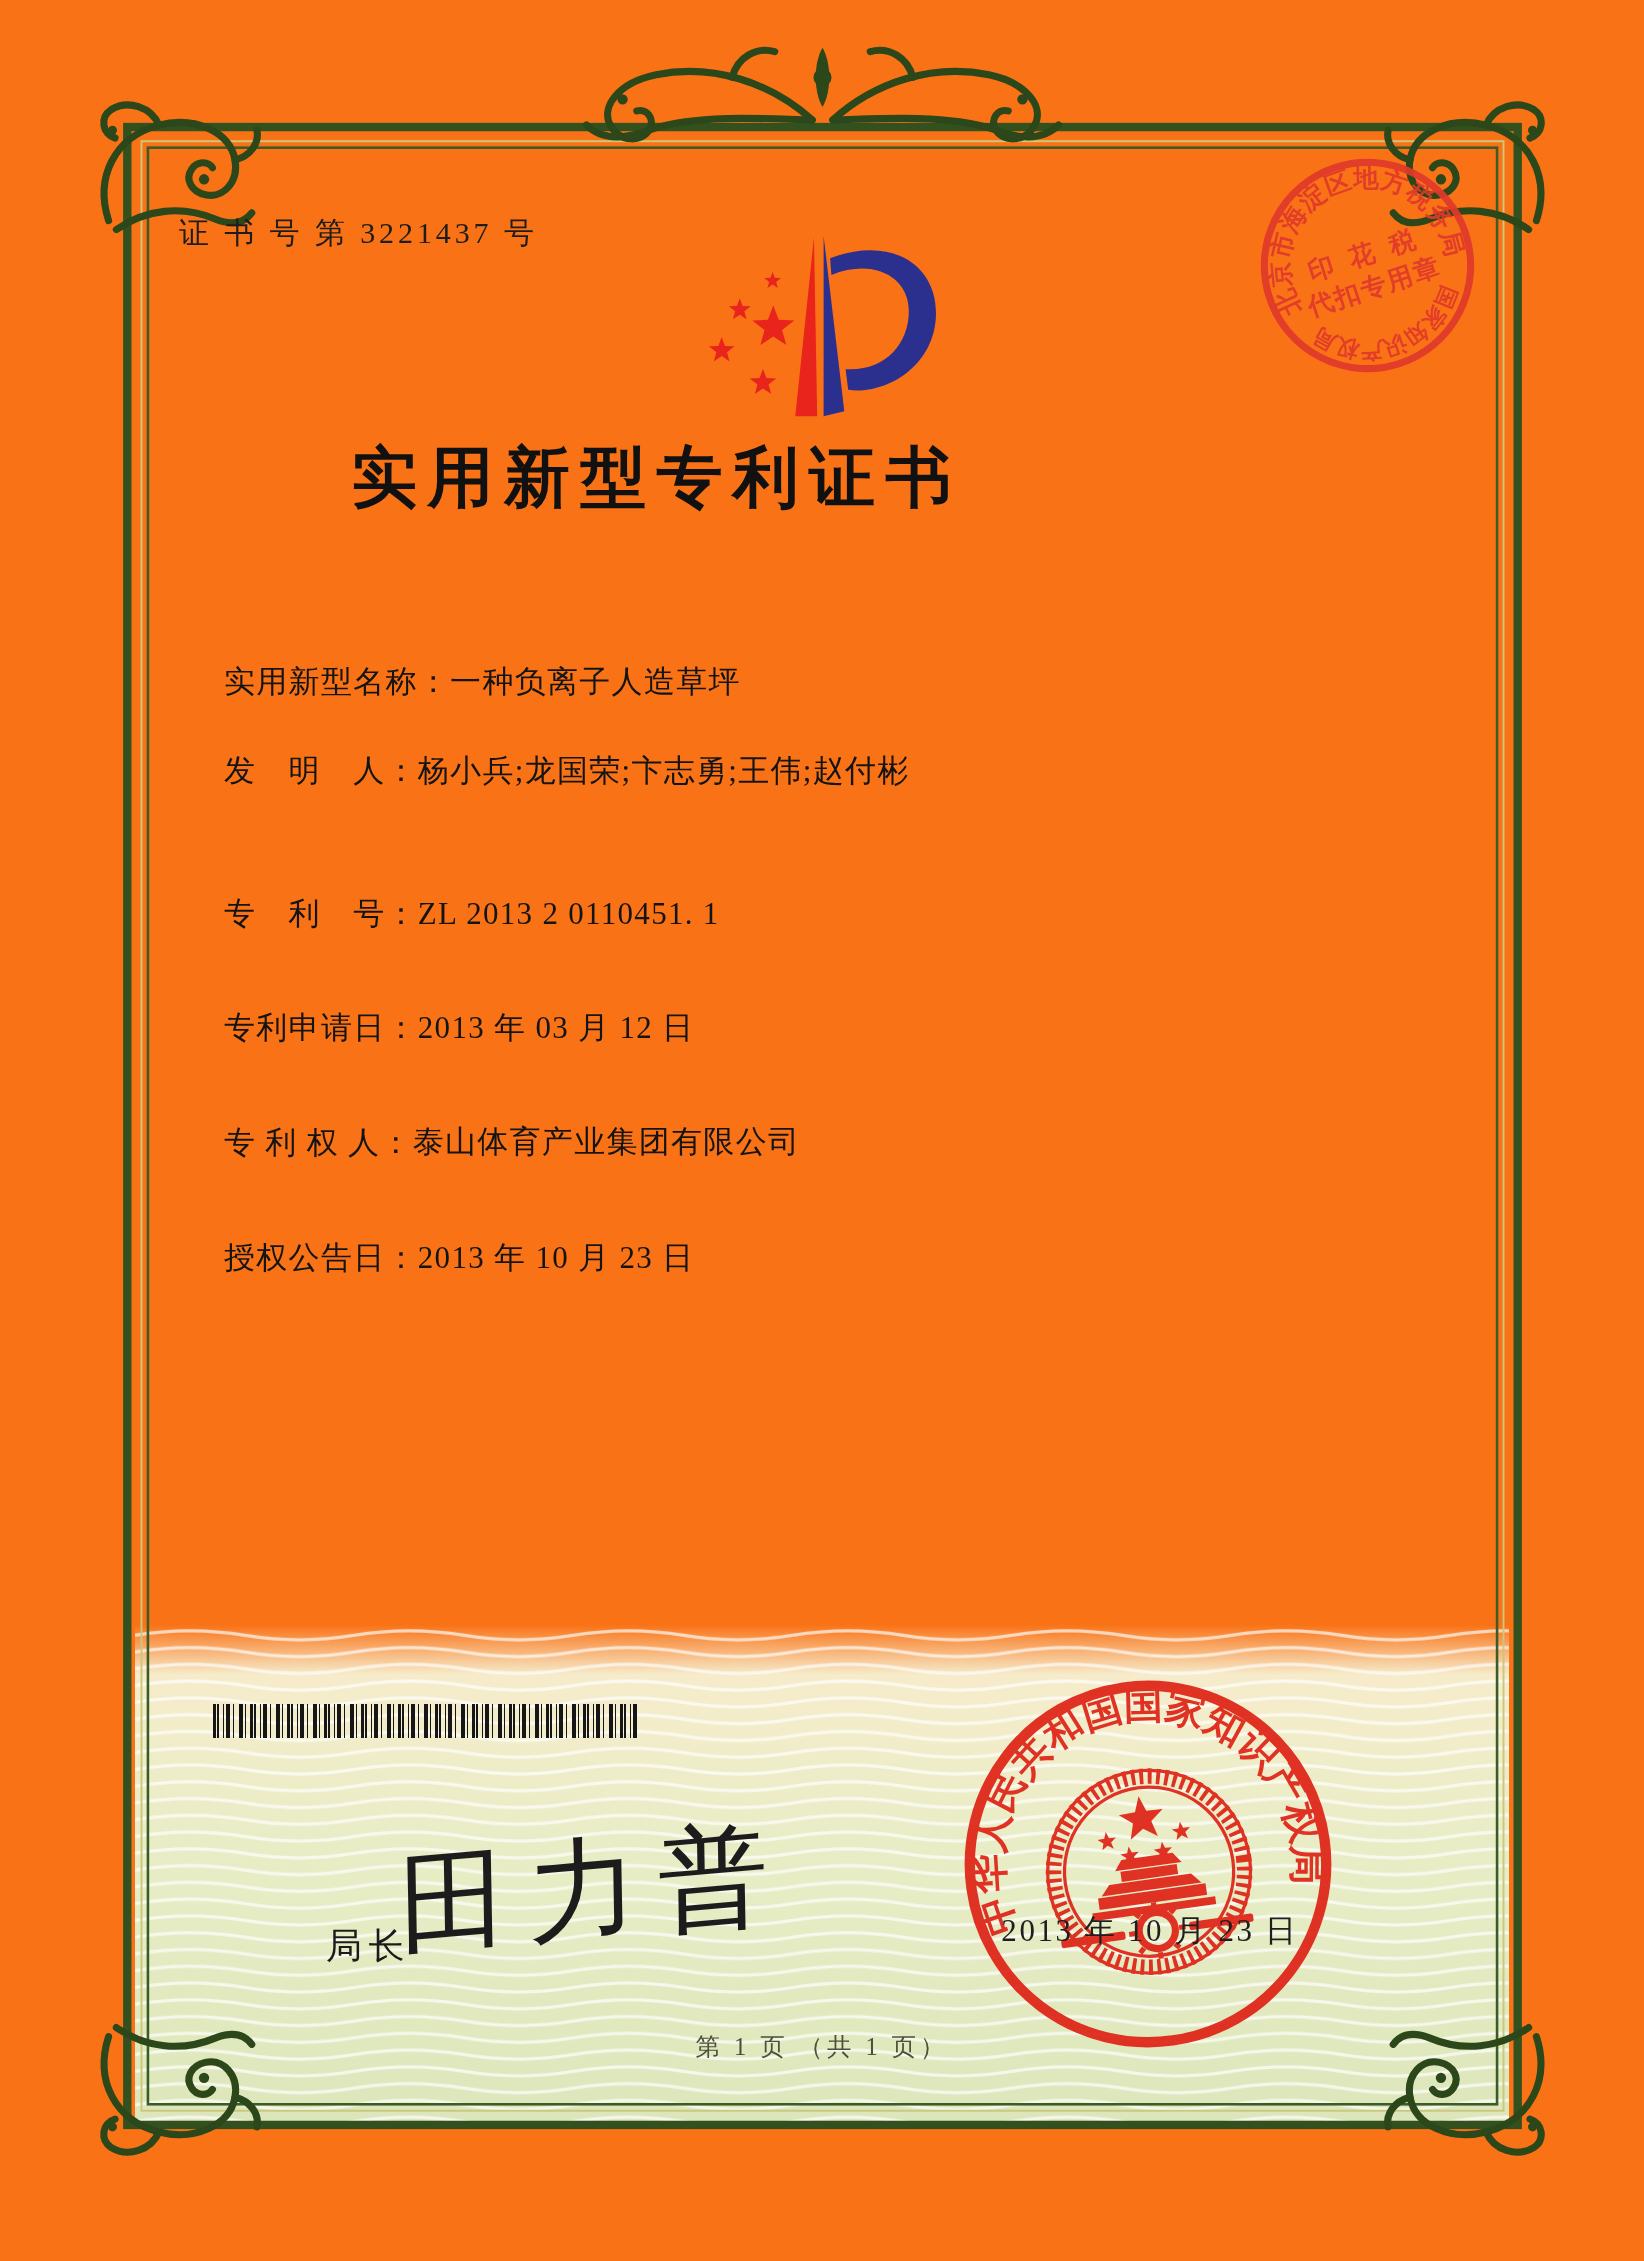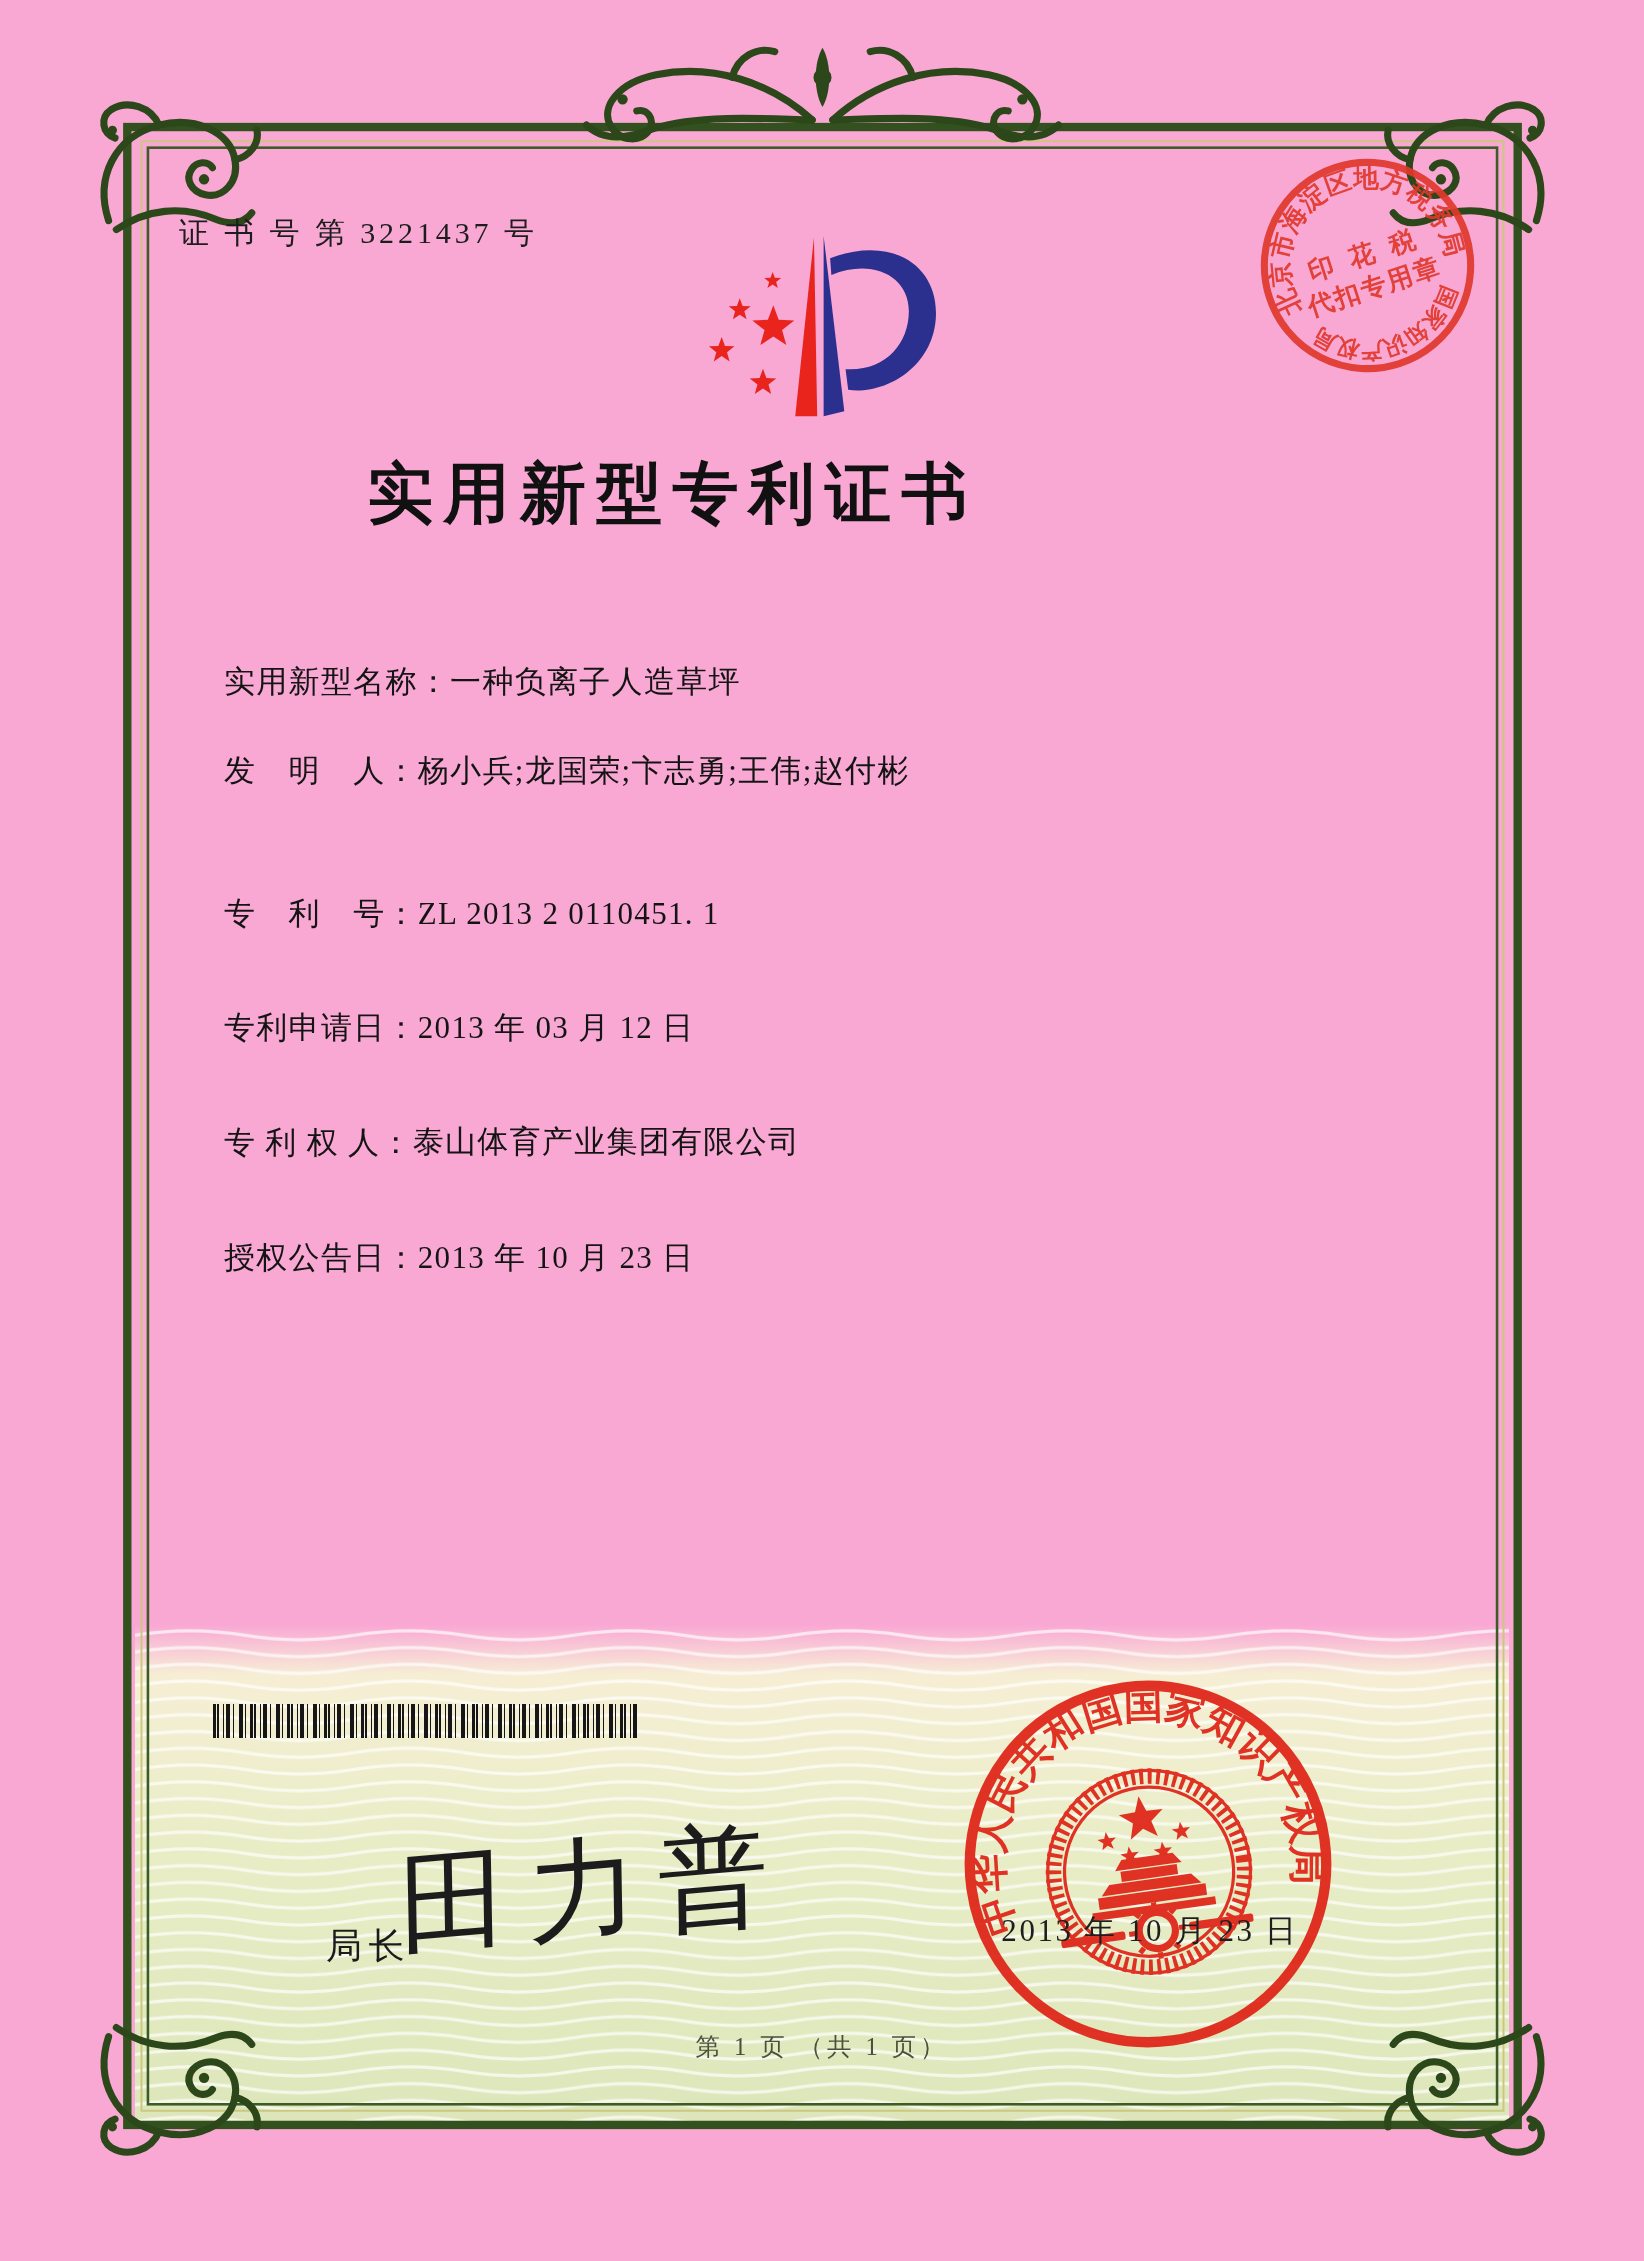--- a/index.html
+++ b/index.html
@@ -1,20 +1,20 @@
 <!DOCTYPE html>
 <html style="font-size:10.3px"><head>
 <meta charset="utf-8">
 <style>
   html,body{margin:0;padding:0;background:#ffffff;}
-  .page{position:relative;width:1645px;height:2261px;background:#f9a8d4;overflow:hidden;
+  .page{position:relative;width:1645px;height:2261px;background:#f97316;overflow:hidden;
         font-family:"Liberation Serif","DejaVu Serif",serif;}
   .abs{position:absolute;}
   .certno{left:179px;top:213px;font-size:30px;letter-spacing:3.9px;color:#1d1d1d;white-space:nowrap;}
-  .title{left:0;top:433px;width:1313px;margin:16px;text-align:center;font-size:66px;font-weight:bold;
+  .title{left:0;top:433px;width:1313px;margin:0;text-align:center;font-size:66px;font-weight:bold;
          letter-spacing:10.3px;color:#111;}
   .frow{left:224px;font-size:31px;color:#141414;letter-spacing:1.3px;white-space:nowrap;}
   .vstack{display:inline-block;vertical-align:top;}
   .vstack div{line-height:40px;}
   .bodytext{left:197px;top:1307px;width:1255px;font-size:30px;line-height:44px;color:#191919;
             text-align:justify;}
   .bodytext p{margin:0;text-indent:2em;}
   .barcode{left:213px;top:1704px;width:426px;height:34px;
     background:
       repeating-linear-gradient(90deg,#161616 0 2.6px,rgba(0,0,0,0) 2.6px 3.9px,#161616 3.9px 5.8px,rgba(0,0,0,0) 5.8px 9.7px,

